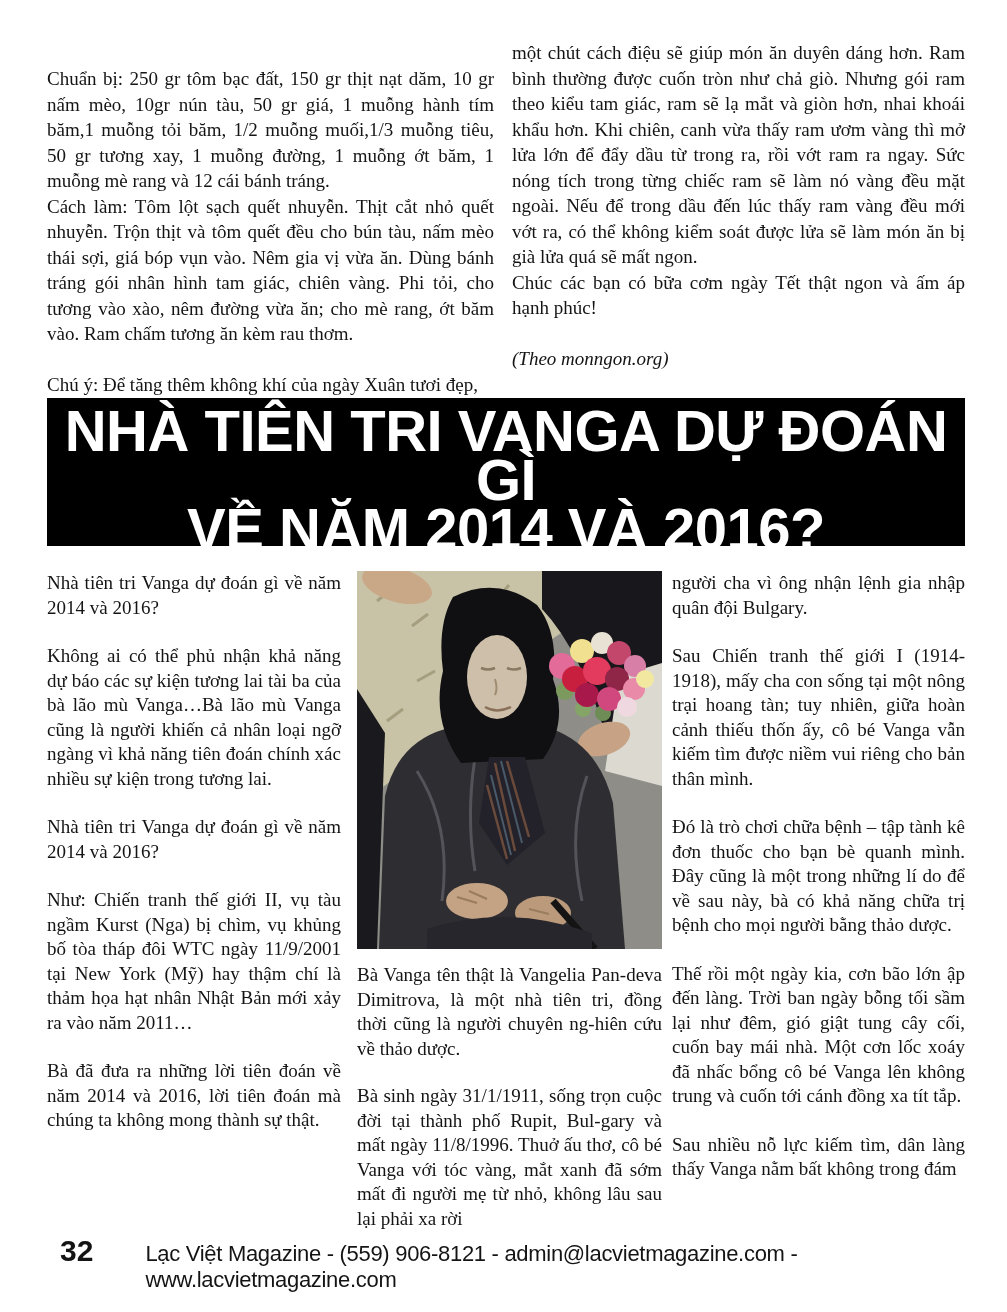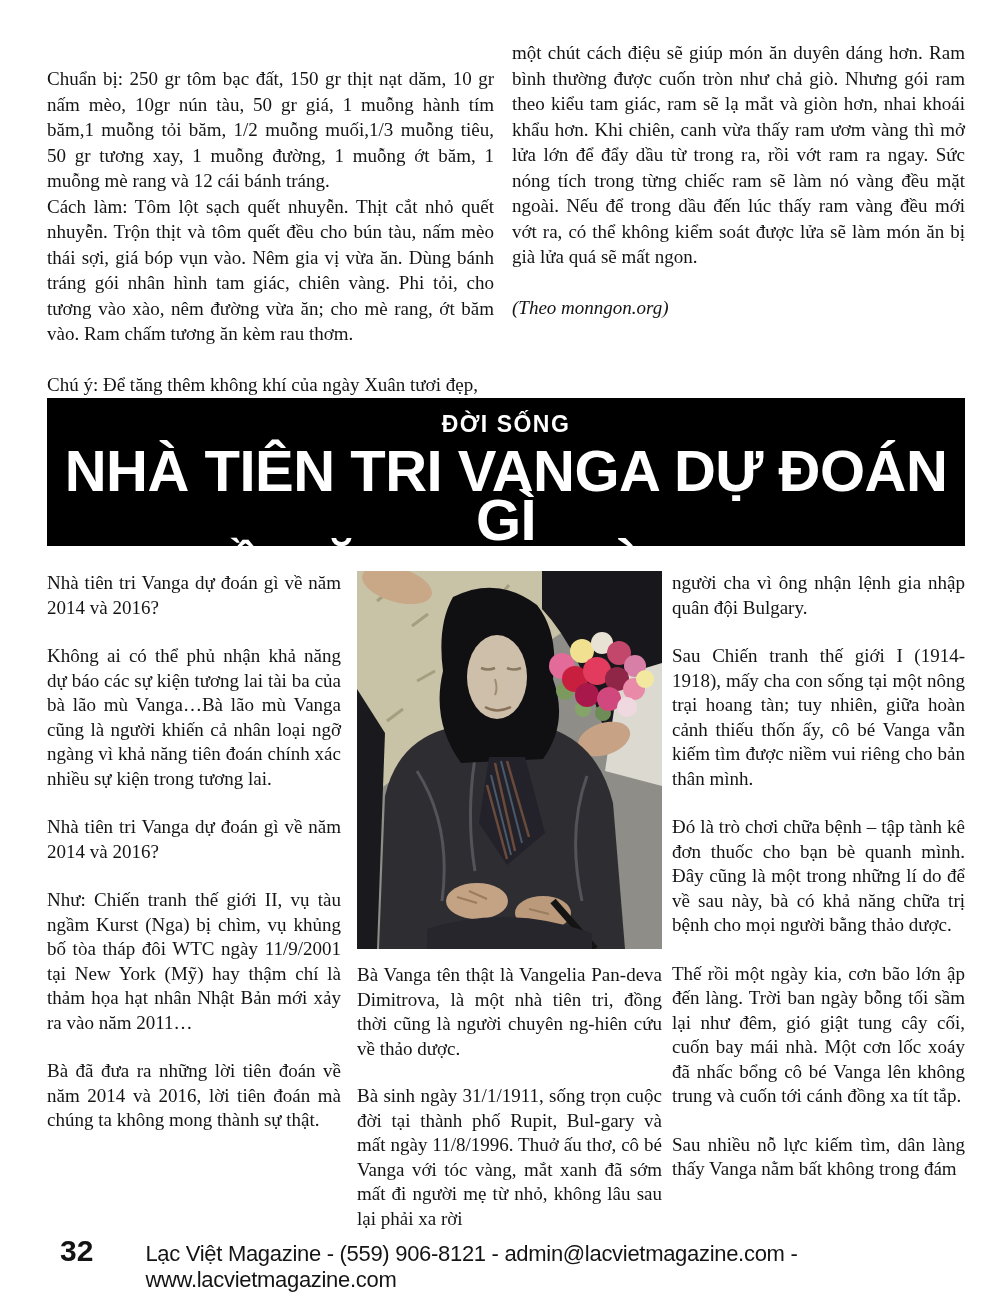--- a/index.html
+++ b/index.html
@@ -82,27 +82,27 @@
 
   <div class="top-section">
     <div class="top-col left">
         <p>Chuẩn bị: 250 gr tôm bạc đất, 150 gr thịt nạt dăm, 10 gr nấm mèo, 10gr nún tàu, 50 gr giá, 1 muỗng hành tím băm,1 muỗng tỏi băm, 1/2 muỗng muối,1/3 muỗng tiêu, 50 gr tương xay, 1 muỗng đường, 1 muỗng ớt băm, 1 muỗng mè rang và 12 cái bánh tráng.</p>
         <p>Cách làm: Tôm lột sạch quết nhuyễn. Thịt cắt nhỏ quết nhuyễn. Trộn thịt và tôm quết đều cho bún tàu, nấm mèo thái sợi, giá bóp vụn vào. Nêm gia vị vừa ăn. Dùng bánh tráng gói nhân hình tam giác, chiên vàng. Phi tỏi, cho tương vào xào, nêm đường vừa ăn; cho mè rang, ớt băm vào. Ram chấm tương ăn kèm rau thơm.</p>
         <p class="para-gap-before">Chú ý: Để tăng thêm không khí của ngày Xuân tươi đẹp,</p>
       </div>
     <div class="top-col right">
       <div>
           <p>một chút cách điệu sẽ giúp món ăn duyên dáng hơn. Ram bình thường được cuốn tròn như chả giò. Nhưng gói ram theo kiểu tam giác, ram sẽ lạ mắt và giòn hơn, nhai khoái khẩu hơn. Khi chiên, canh vừa thấy ram ươm vàng thì mở lửa lớn để đẩy dầu từ trong ra, rồi vớt ram ra ngay. Sức nóng tích trong từng chiếc ram sẽ làm nó vàng đều mặt ngoài. Nếu để trong dầu đến lúc thấy ram vàng đều mới vớt ra, có thể không kiểm soát được lửa sẽ làm món ăn bị già lửa quá sẽ mất ngon.</p>
+          <p>Chúc các bạn có bữa cơm ngày Tết thật ngon và ấm áp hạnh phúc!</p>
         </div>
       <p class="credit">(Theo monngon.org)</p>
     </div>
   </div>
 
   <div class="banner">
-    <p class="kicker">ĐỜI SỐNG</p>
     <h1 class="title"><span>NHÀ TIÊN TRI VANGA DỰ ĐOÁN GÌ</span><br>
     <span>VỀ NĂM 2014 VÀ 2016?</span></h1>
   </div>
 
   <div class="columns">
 
     <div class="art-col col1">
         <p>Nhà tiên tri Vanga dự đoán gì về năm 2014 và 2016?</p>
         <p>Không ai có thể phủ nhận khả năng dự báo các sự kiện tương lai tài ba của bà lão mù Vanga…Bà lão mù Vanga cũng là người khiến cả nhân loại ngỡ ngàng vì khả năng tiên đoán chính xác nhiều sự kiện trong tương lai.</p>
         <p>Nhà tiên tri Vanga dự đoán gì về năm 2014 và 2016?</p>

